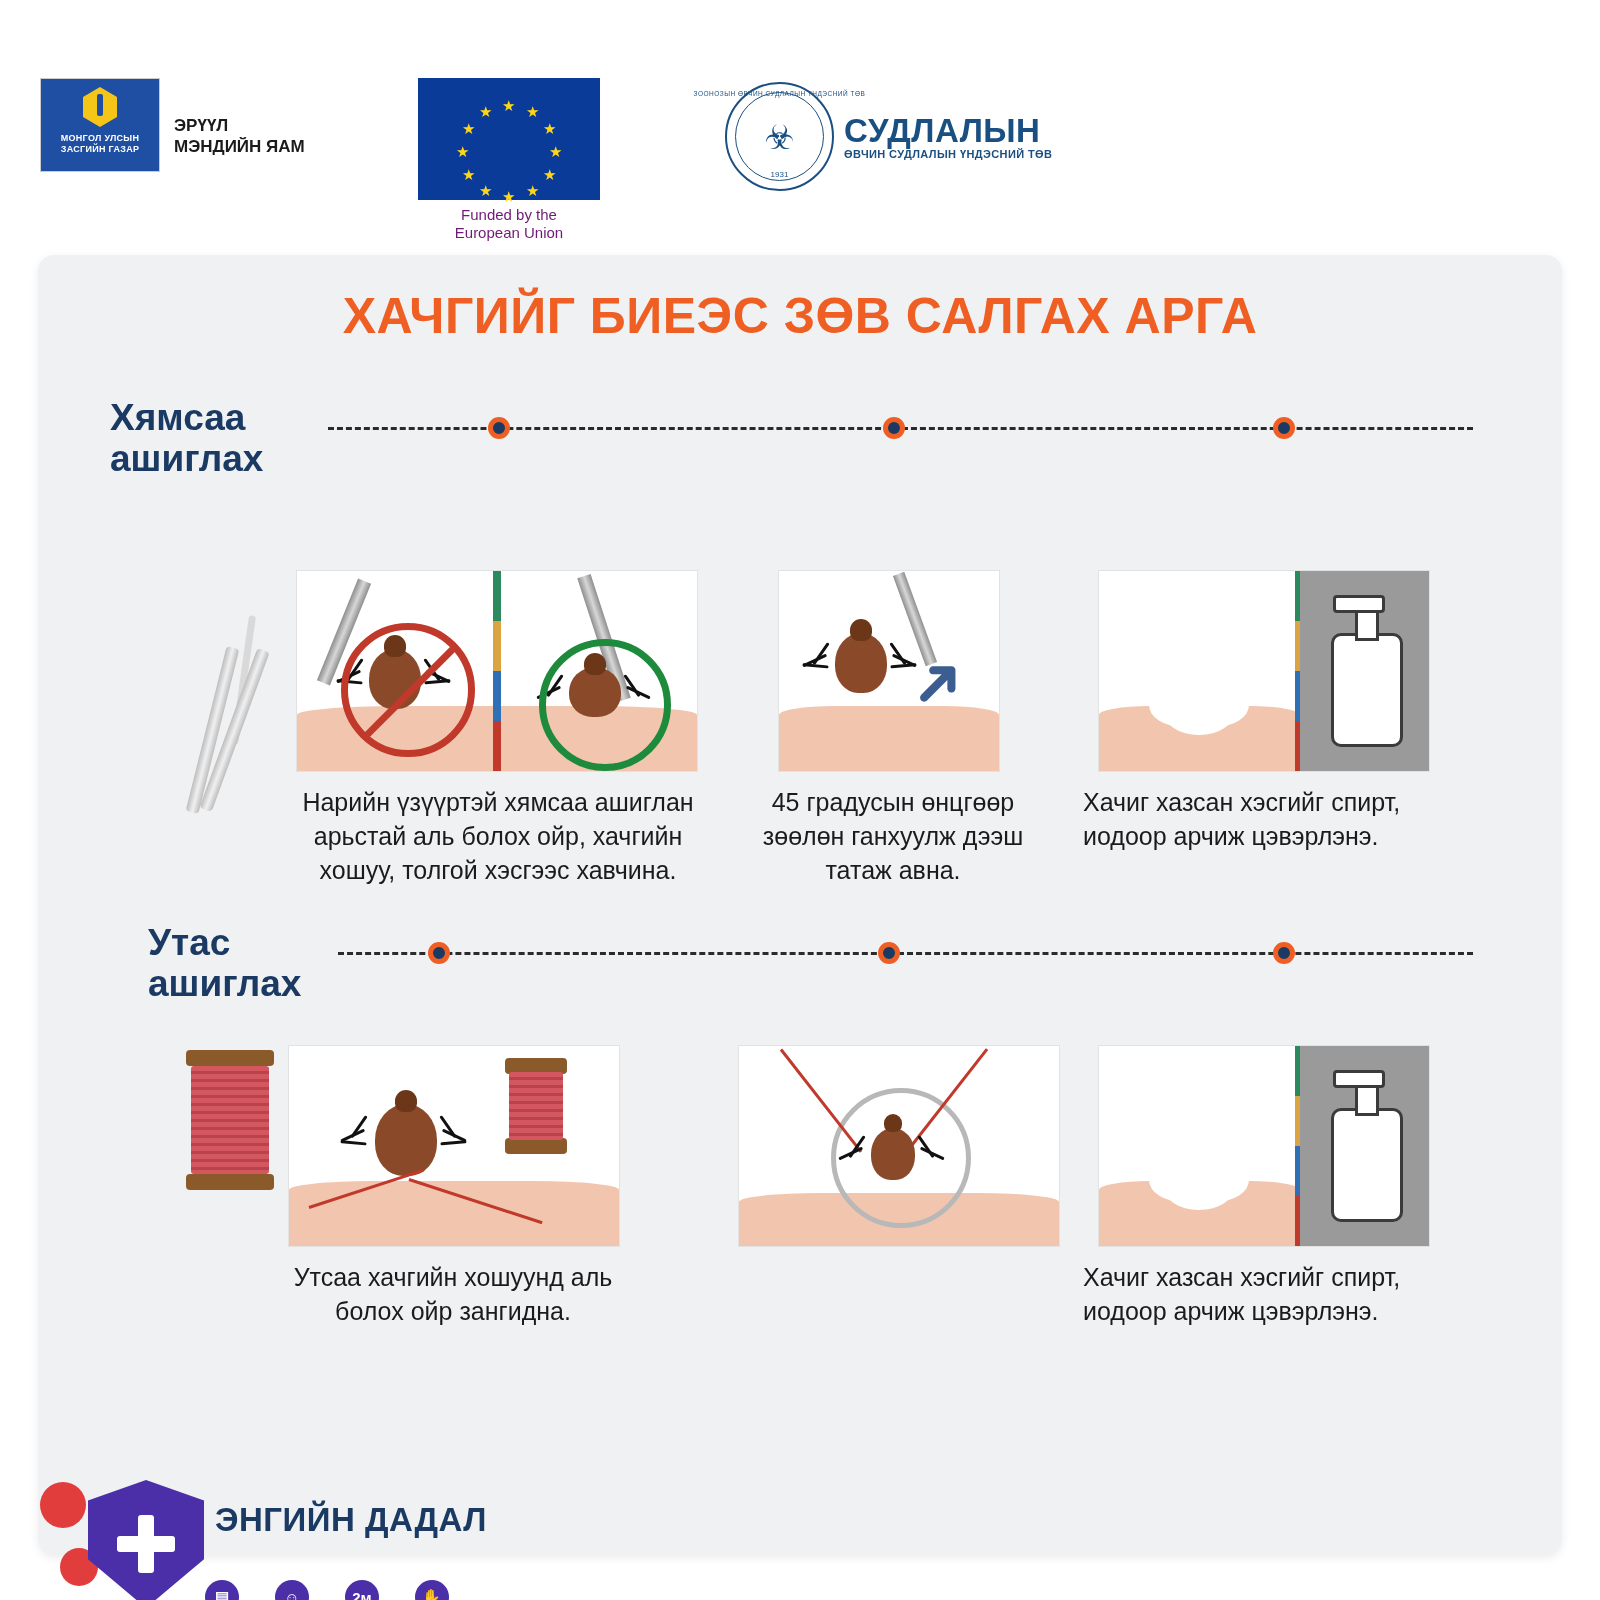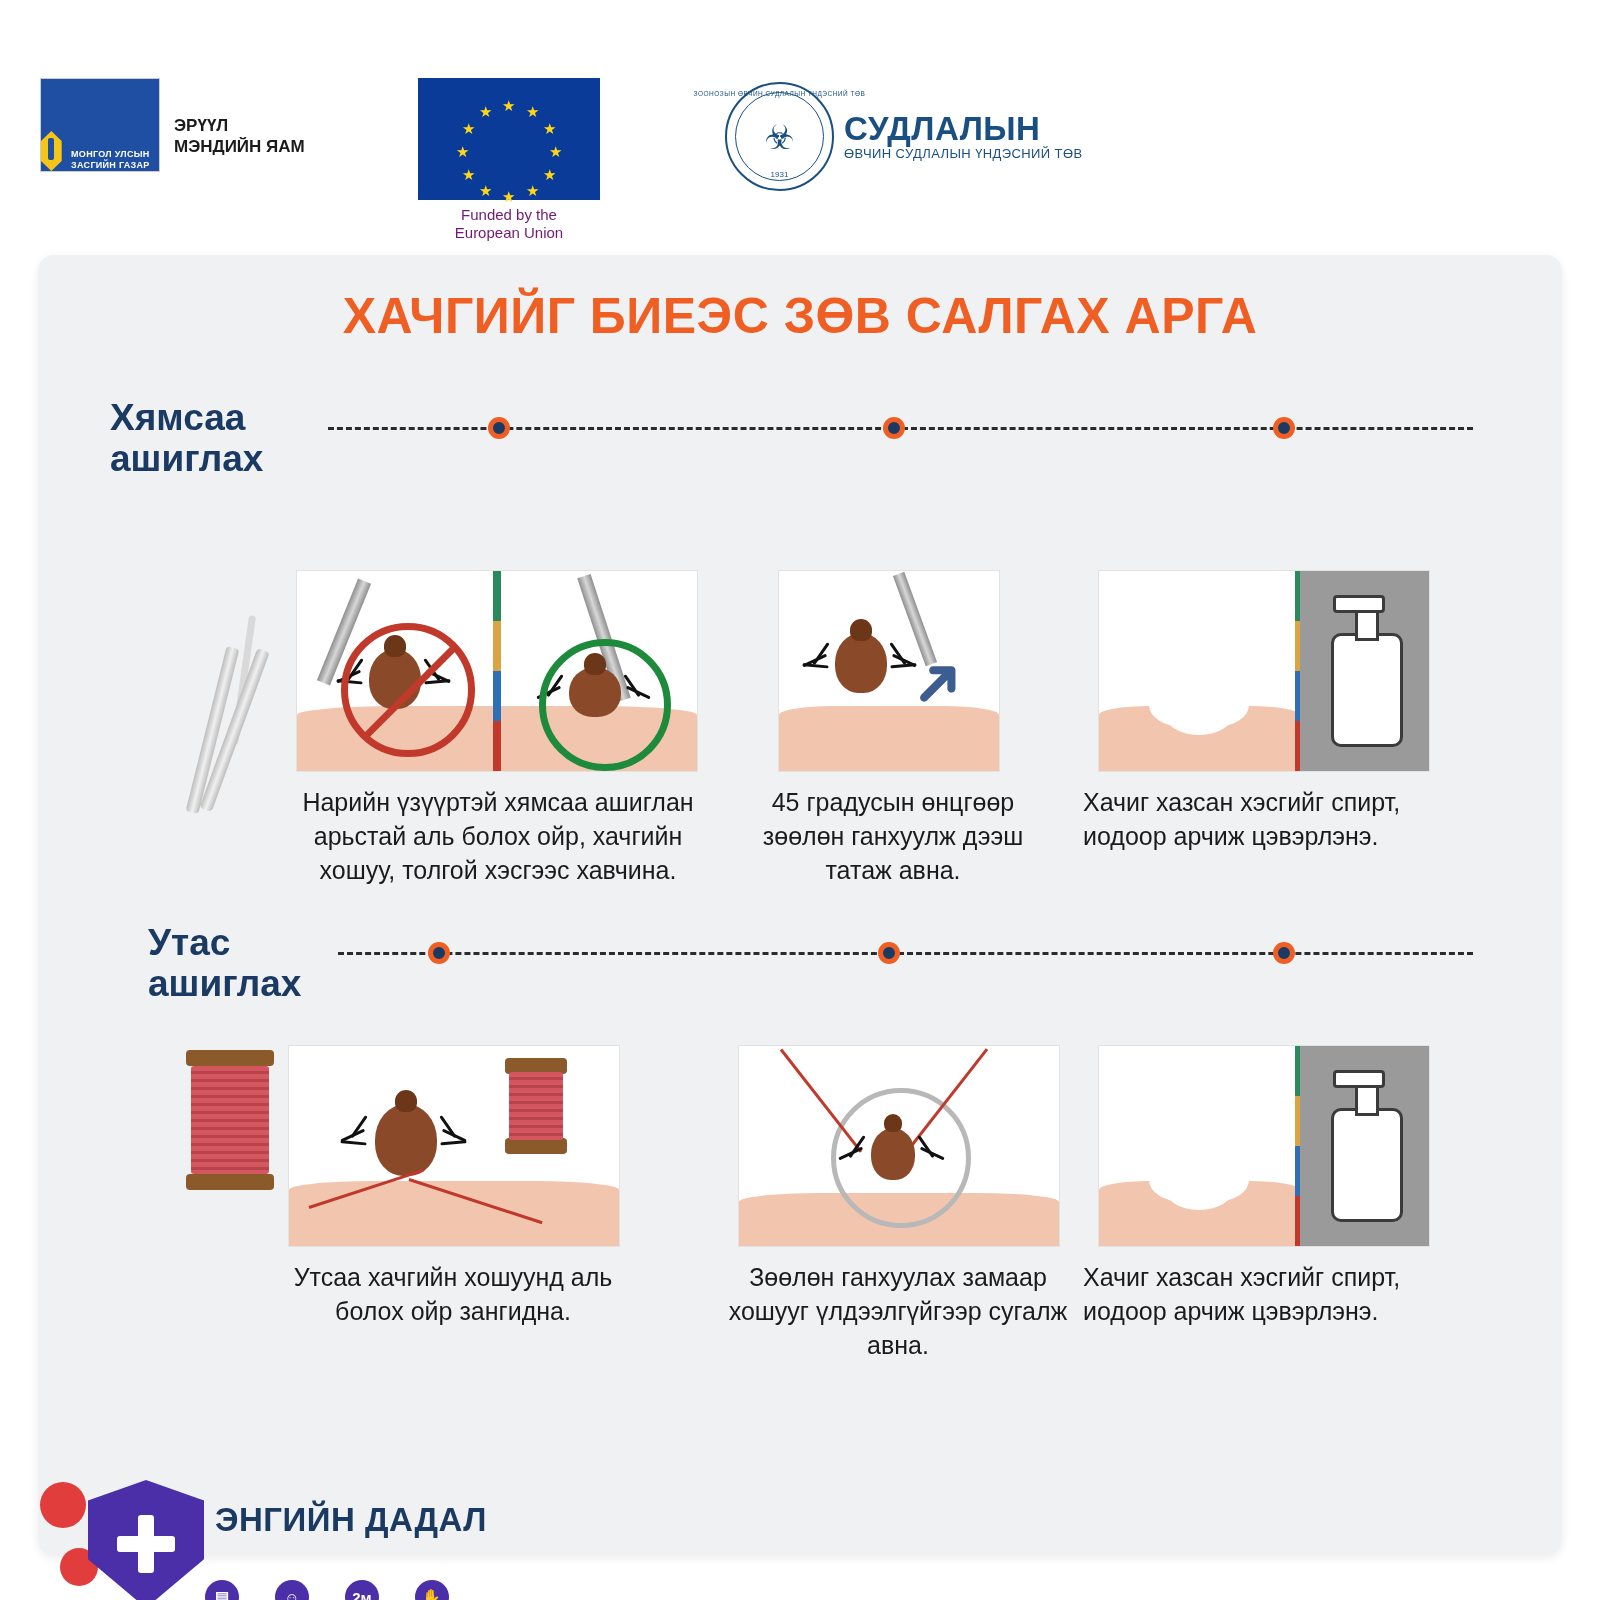--- a/index.html
+++ b/index.html
@@ -11,21 +11,21 @@
     position:relative;
   }
   
   .logobar{
     position:absolute;top:0;left:0;width:1600px;height:250px;
     display:flex;align-items:center;
   }
   .logo-moh{position:absolute;left:40px;top:78px;display:flex;align-items:center;gap:14px;}
   .moh-flag{
     width:118px;height:92px;background:#1f4fa3;border:1px solid #ccc;
-    display:flex;flex-direction:row;align-items:flex-end;justify-content:flex-start;
+    display:flex;flex-direction:column;align-items:center;justify-content:flex-start;
     color:#fff;position:relative;
   }
   .moh-emblem{
     width:34px;height:40px;margin-top:8px;background:#f5c518;
     clip-path:polygon(50% 0%,100% 25%,100% 75%,50% 100%,0% 75%,0% 25%);
     position:relative;
   }
   .moh-emblem:after{
     content:"";position:absolute;left:50%;top:18%;transform:translateX(-50%);
     width:6px;height:22px;background:#1f4fa3;border-radius:2px;
@@ -41,21 +41,21 @@
   .eu-cap{font-size:15px;font-weight:normal;color:#701a75;line-height:18px;margin-top:6px;}
 
   .logo-zoo{position:absolute;left:725px;top:82px;display:flex;align-items:center;gap:10px;}
   .zoo-seal{width:105px;height:105px;border-radius:50%;border:2px solid #1a4f82;position:relative;color:#1a4f82;
             display:flex;align-items:center;justify-content:center;font-size:8px;text-align:center;}
   .zoo-seal .ring{position:absolute;inset:8px;border:1px solid #1a4f82;border-radius:50%;}
   .zoo-seal .bio{font-size:34px;color:#1a4f82;}
   .zoo-seal .yr{position:absolute;bottom:10px;left:50%;transform:translateX(-50%);font-size:8px;}
   .zoo-seal .arc{position:absolute;top:6px;left:50%;transform:translateX(-50%);font-size:6.5px;letter-spacing:.5px;white-space:nowrap;}
   .zoo-text .t1{font-size:33px;font-weight:bold;color:#1a4f82;letter-spacing:.5px;line-height:34px;}
-  .zoo-text .t2{font-size:13px;font-weight:normal;color:#1a4f82;letter-spacing:.4px;}
+  .zoo-text .t2{font-size:11px;font-weight:bold;color:#1a4f82;letter-spacing:.4px;}
 
   .logo-who{position:absolute;left:1175px;top:70px;display:flex;align-items:flex-start;gap:16px;}
   .who-mark{width:112px;height:112px;position:relative;}
   .who-mark .globe{position:absolute;left:6px;top:6px;width:100px;height:100px;border:3px solid #0093d5;border-radius:50%;}
   .who-mark .globe:before{content:"";position:absolute;left:47px;top:0;width:3px;height:94px;background:#0093d5;}
   .who-mark .globe:after{content:"";position:absolute;left:0;top:45px;width:94px;height:3px;background:#0093d5;}
   .who-mark .rod{position:absolute;left:52px;top:18px;width:6px;height:78px;background:#0093d5;border-radius:3px;}
   .who-text .w1{font-size:34px;font-weight:bold;color:#0093d5;line-height:38px;letter-spacing:.2px;}
   .who-text .w2{font-size:24px;font-weight:bold;color:#0093d5;margin-top:8px;}
 
@@ -318,21 +318,20 @@
       <div class="tick" style="left:132px;top:82px;">
         <div class="body" style="width:44px;height:52px;">
             <div class="head" style="width:18px;height:18px;"></div>
           <div class="leg" style="left:-8px;top:8px;transform:rotate(35deg);"></div>
           <div class="leg" style="left:-10px;top:20px;transform:rotate(65deg);"></div>
           <div class="leg" style="left:46px;top:8px;transform:rotate(-35deg);"></div>
           <div class="leg" style="left:48px;top:20px;transform:rotate(-65deg);"></div>
         </div>
       </div>
     </div>
-    <div class="col-cap" style="left:690px;top:360px;width:340px;">Зөөлөн ганхуулах замаар хошууг үлдээлгүйгээр сугалж авна.</div>
 
     <div class="panel" style="left:1060px;top:145px;width:330px;height:200px;">
       <div class="skin" style="width:61%;"></div>
       <div class="foam" style="left:60px;top:98px;"></div>
       <div class="stripe" style="left:196px;">
         <i style="background:#2a8a5e;"></i>
           <i style="background:#d9a441;"></i>
           <i style="background:#2f6fb5;"></i>
           <i style="background:#c0392b;"></i>
       </div>

